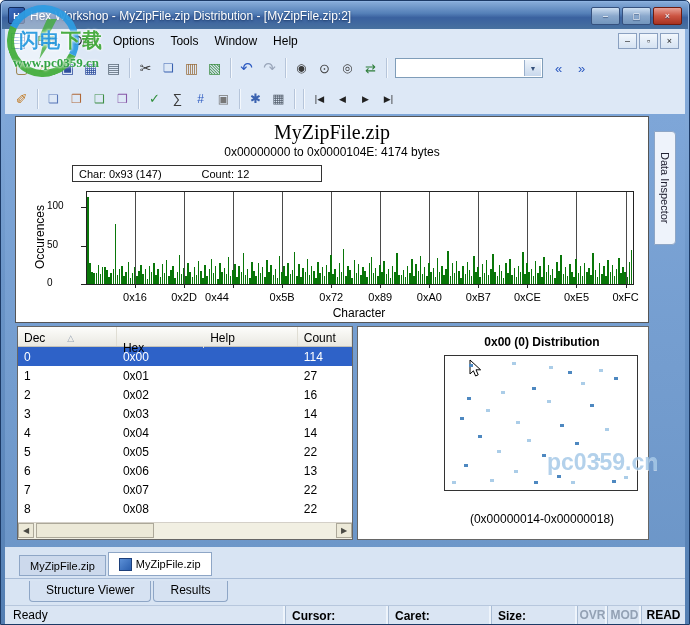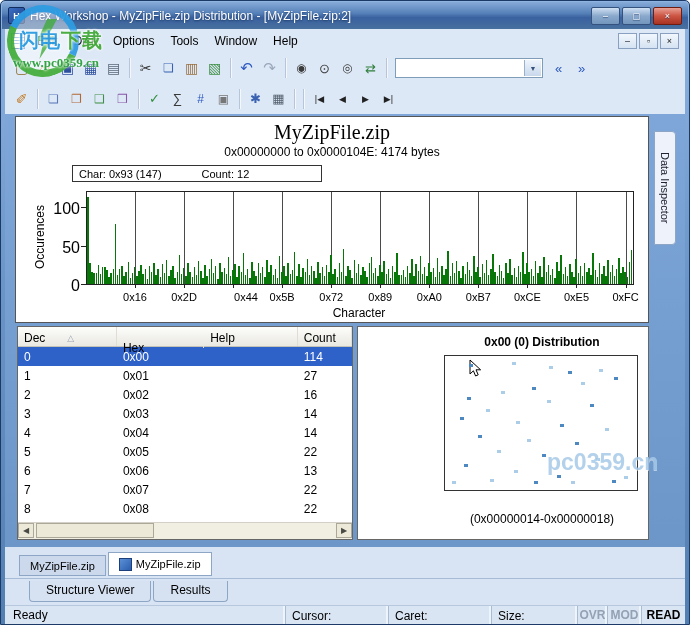--- a/index.html
+++ b/index.html
@@ -53,21 +53,21 @@
   .chart-title{font-family:"Liberation Serif",serif;font-size:20px;text-align:center;margin-top:4px;}
   .chart-sub{font-size:12px;text-align:center;margin-top:1px;}
   .tooltip-box{position:absolute;left:56px;top:48px;width:250px;height:17px;border:1px solid #333;
     font-size:11px;display:flex;align-items:center;padding-left:6px;gap:40px;box-sizing:border-box;}
   .plot{position:absolute;left:70px;top:74px;width:546px;height:92px;border:1px solid #222;background:#fff;}
   .grid-v{position:absolute;top:0;bottom:0;width:1px;background:#4a4a4a;}
   .bar{position:absolute;bottom:0;background:#097609;}
   .xtick-mark{position:absolute;top:92px;width:1px;height:4px;background:#222;}
   .xtick-label{position:absolute;top:99px;font-size:11px;transform:translateX(-50%);white-space:nowrap;}
   .ytick-mark{position:absolute;left:-6px;width:6px;height:1px;background:#222;}
-  .ytick-label{position:absolute;left:-40px;width:33px;text-align:right;font-size:16px;}
+  .ytick-label{position:absolute;left:-40px;width:33px;font-size:10px;}
   .xaxis-title{position:absolute;left:70px;width:546px;text-align:center;top:189px;font-size:12px;}
   .yaxis-title{position:absolute;width:92px;height:14px;left:-22px;top:113px;text-align:center;
     transform:rotate(-90deg);font-size:12px;}
   
   .inspector-tab{position:absolute;left:653px;top:130px;width:20px;height:112px;background:#eef3fb;
     border:1px solid #8ea6c6;border-radius:0 4px 4px 0;writing-mode:vertical-rl;font-size:11px;
     display:flex;align-items:center;justify-content:center;color:#223;}
   
   .table-panel{position:absolute;left:16px;top:325px;width:336px;height:214px;background:#fff;
     border:1px solid #666;box-sizing:border-box;overflow:hidden;}
@@ -103,21 +103,21 @@
     display:flex;gap:4px;align-items:center;box-sizing:border-box;}
   .dtab.active{background:#fff;height:24px;}
   .ticon{width:13px;height:13px;background:linear-gradient(135deg,#5b8fd6,#2b5fae);border:1px solid #1c3f7a;box-sizing:border-box;}
   .panel-tabs{position:absolute;left:18px;top:580px;height:22px;display:flex;gap:2px;padding-left:10px;}
   .ptab{height:21px;padding:2px 16px 0;background:#d6e2f2;border:1px solid #8ea6c6;border-top:none;
     border-radius:0 0 4px 4px;font-size:12px;box-sizing:border-box;}
   
   .statusbar{position:absolute;left:4px;right:4px;top:604px;height:18px;background:#dae5f3;
     border-top:1px solid #b7c7dd;display:flex;align-items:center;}
   .sready{flex:1;padding-left:8px;}
-  .sfield{border-left:1px solid #a9bcd4;box-shadow:-2px 0 0 #eef4fb;padding:1px 0 0 6px;box-sizing:border-box;height:100%;display:flex;align-items:center;}
+  .sfield{border-left:1px solid #a9bcd4;box-shadow:-2px 0 0 #eef4fb;padding:1px 0 0 6px;box-sizing:border-box;height:100%;display:flex;align-items:center;font-weight:bold;}
   .sflag{border-left:1px solid #a9bcd4;box-shadow:-2px 0 0 #eef4fb;height:100%;display:flex;
     align-items:center;justify-content:center;font-weight:bold;box-sizing:border-box;}
   .sflag.off{color:#93a1b4;}
   
   .wm1{position:absolute;left:4px;top:2px;width:130px;height:95px;z-index:90;pointer-events:none;opacity:.95;font-family:Liberation Serif, serif;}
   .ring{position:absolute;left:2px;top:2px;width:72px;height:72px;border-radius:50%;
     border:7px solid #2f9ce2;border-bottom-color:#45ae3e;border-left-color:#45ae3e;
     background:rgba(255,255,255,.45);transform:rotate(-20deg);box-sizing:border-box;}
   .bolt{position:absolute;left:30px;top:16px;width:22px;height:40px;background:#45ae3e;opacity:.85;
     clip-path:polygon(55% 0,100% 0,60% 42%,90% 42%,20% 100%,40% 55%,10% 55%);}
@@ -224,21 +224,21 @@
     <div class="yaxis-title">Occurences</div>
     <div class="plot" id="plot">
         <div class="grid-v" style="left: 47.9883px;"></div>
         <div class="xtick-mark" style="left: 47.9883px;"></div>
         <div class="xtick-label" style="left: 47.9883px;">0x16</div>
         <div class="grid-v" style="left: 97.043px;"></div>
         <div class="xtick-mark" style="left: 97.043px;"></div>
         <div class="xtick-label" style="left: 97.043px;">0x2D</div>
         <div class="grid-v" style="left: 146.098px;"></div>
         <div class="xtick-mark" style="left: 146.098px;"></div>
-        <div class="xtick-label" style="left: 159px;">0x44</div>
+        <div class="xtick-label" style="left: 130px;">0x44</div>
         <div class="grid-v" style="left: 195.152px;"></div>
         <div class="xtick-mark" style="left: 195.152px;"></div>
         <div class="xtick-label" style="left: 195.152px;">0x5B</div>
         <div class="grid-v" style="left: 244.207px;"></div>
         <div class="xtick-mark" style="left: 244.207px;"></div>
         <div class="xtick-label" style="left: 244.207px;">0x72</div>
         <div class="grid-v" style="left: 293.262px;"></div>
         <div class="xtick-mark" style="left: 293.262px;"></div>
         <div class="xtick-label" style="left: 293.262px;">0x89</div>
         <div class="grid-v" style="left: 342.316px;"></div>

